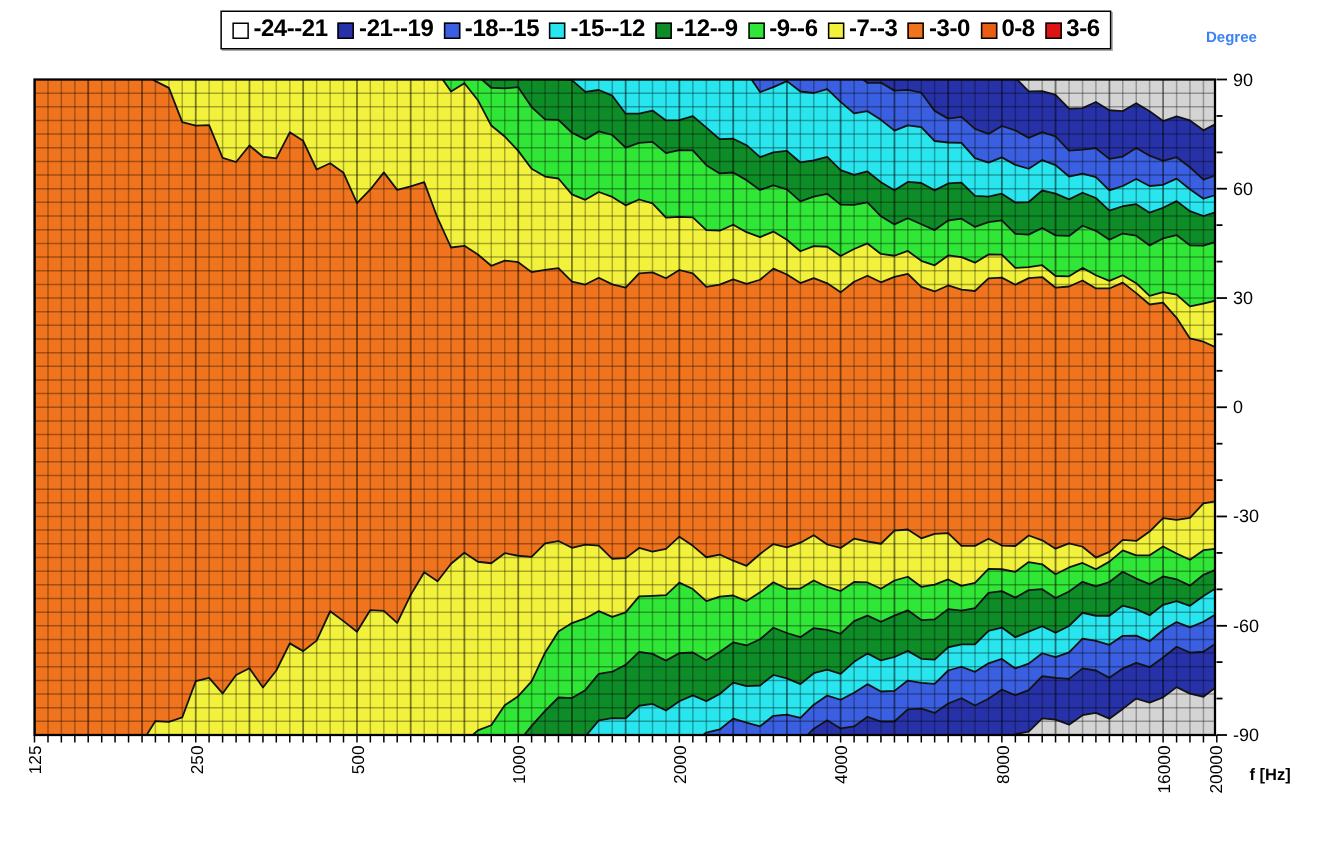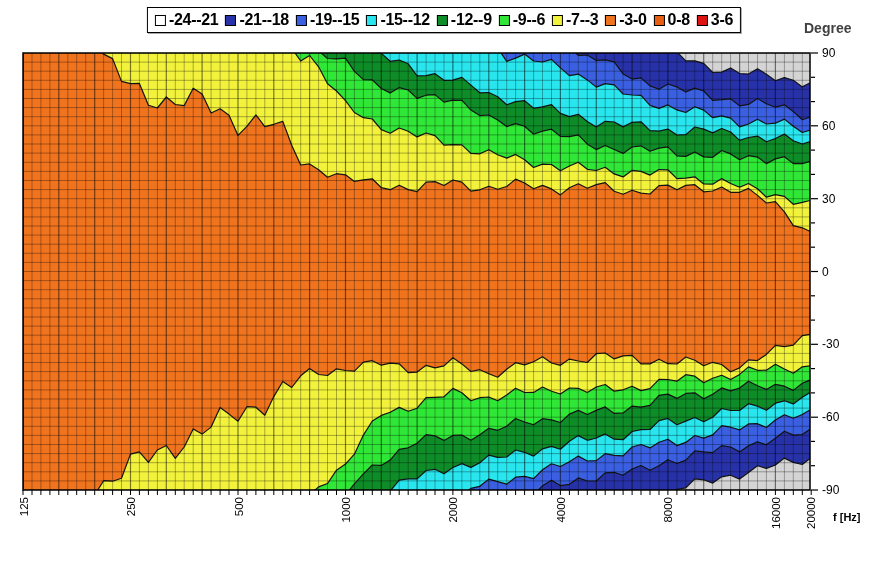--- a/index.html
+++ b/index.html
@@ -4,40 +4,40 @@
 <style>
   html,body{margin:0;padding:0;background:#fff;}
   #stage{position:relative;width:888px;height:562px;background:#ffffff;overflow:hidden;
          font-family:"Liberation Sans",sans-serif;}
   #legend{position:absolute;top:7px;left:50%;transform:translateX(-50%);
           display:flex;align-items:center;gap:7px;background:#fff;
           border:1px solid #000;box-shadow:1px 1px 0 #aaa;padding:3px 7px;white-space:nowrap;}
   .li{display:flex;align-items:center;gap:3px;}
   .sw{width:9px;height:9px;border:1px solid #000;display:inline-block;}
   .lt{font-size:16px;font-weight:bold;color:#000;letter-spacing:-0.3px;}
-  #yTitle{position:absolute;left:804px;top:20px;font-size:14px;font-weight:bold;color:#404040;}
+  #yTitle{position:absolute;left:804px;top:20px;font-size:10px;font-weight:bold;color:#3b82f6;}
   #xTitle{position:absolute;left:833px;top:511px;font-size:11px;font-weight:bold;color:#000;}
   svg text{font-family:"Liberation Sans",sans-serif;}
 </style>
 </head>
 <body>
 
 <div id="stage">
   <div id="legend">
       <span class="li">
         <span class="sw" style="background: rgb(255, 255, 255);"></span>
         <span class="lt">-24--21</span>
       </span>
       <span class="li">
         <span class="sw" style="background: rgb(40, 50, 168);"></span>
-        <span class="lt">-21--18</span>
+        <span class="lt">-21--19</span>
       </span>
       <span class="li">
         <span class="sw" style="background: rgb(58, 95, 224);"></span>
-        <span class="lt">-19--15</span>
+        <span class="lt">-18--15</span>
       </span>
       <span class="li">
         <span class="sw" style="background: rgb(40, 229, 238);"></span>
         <span class="lt">-15--12</span>
       </span>
       <span class="li">
         <span class="sw" style="background: rgb(14, 140, 40);"></span>
         <span class="lt">-12--9</span>
       </span>
       <span class="li">

